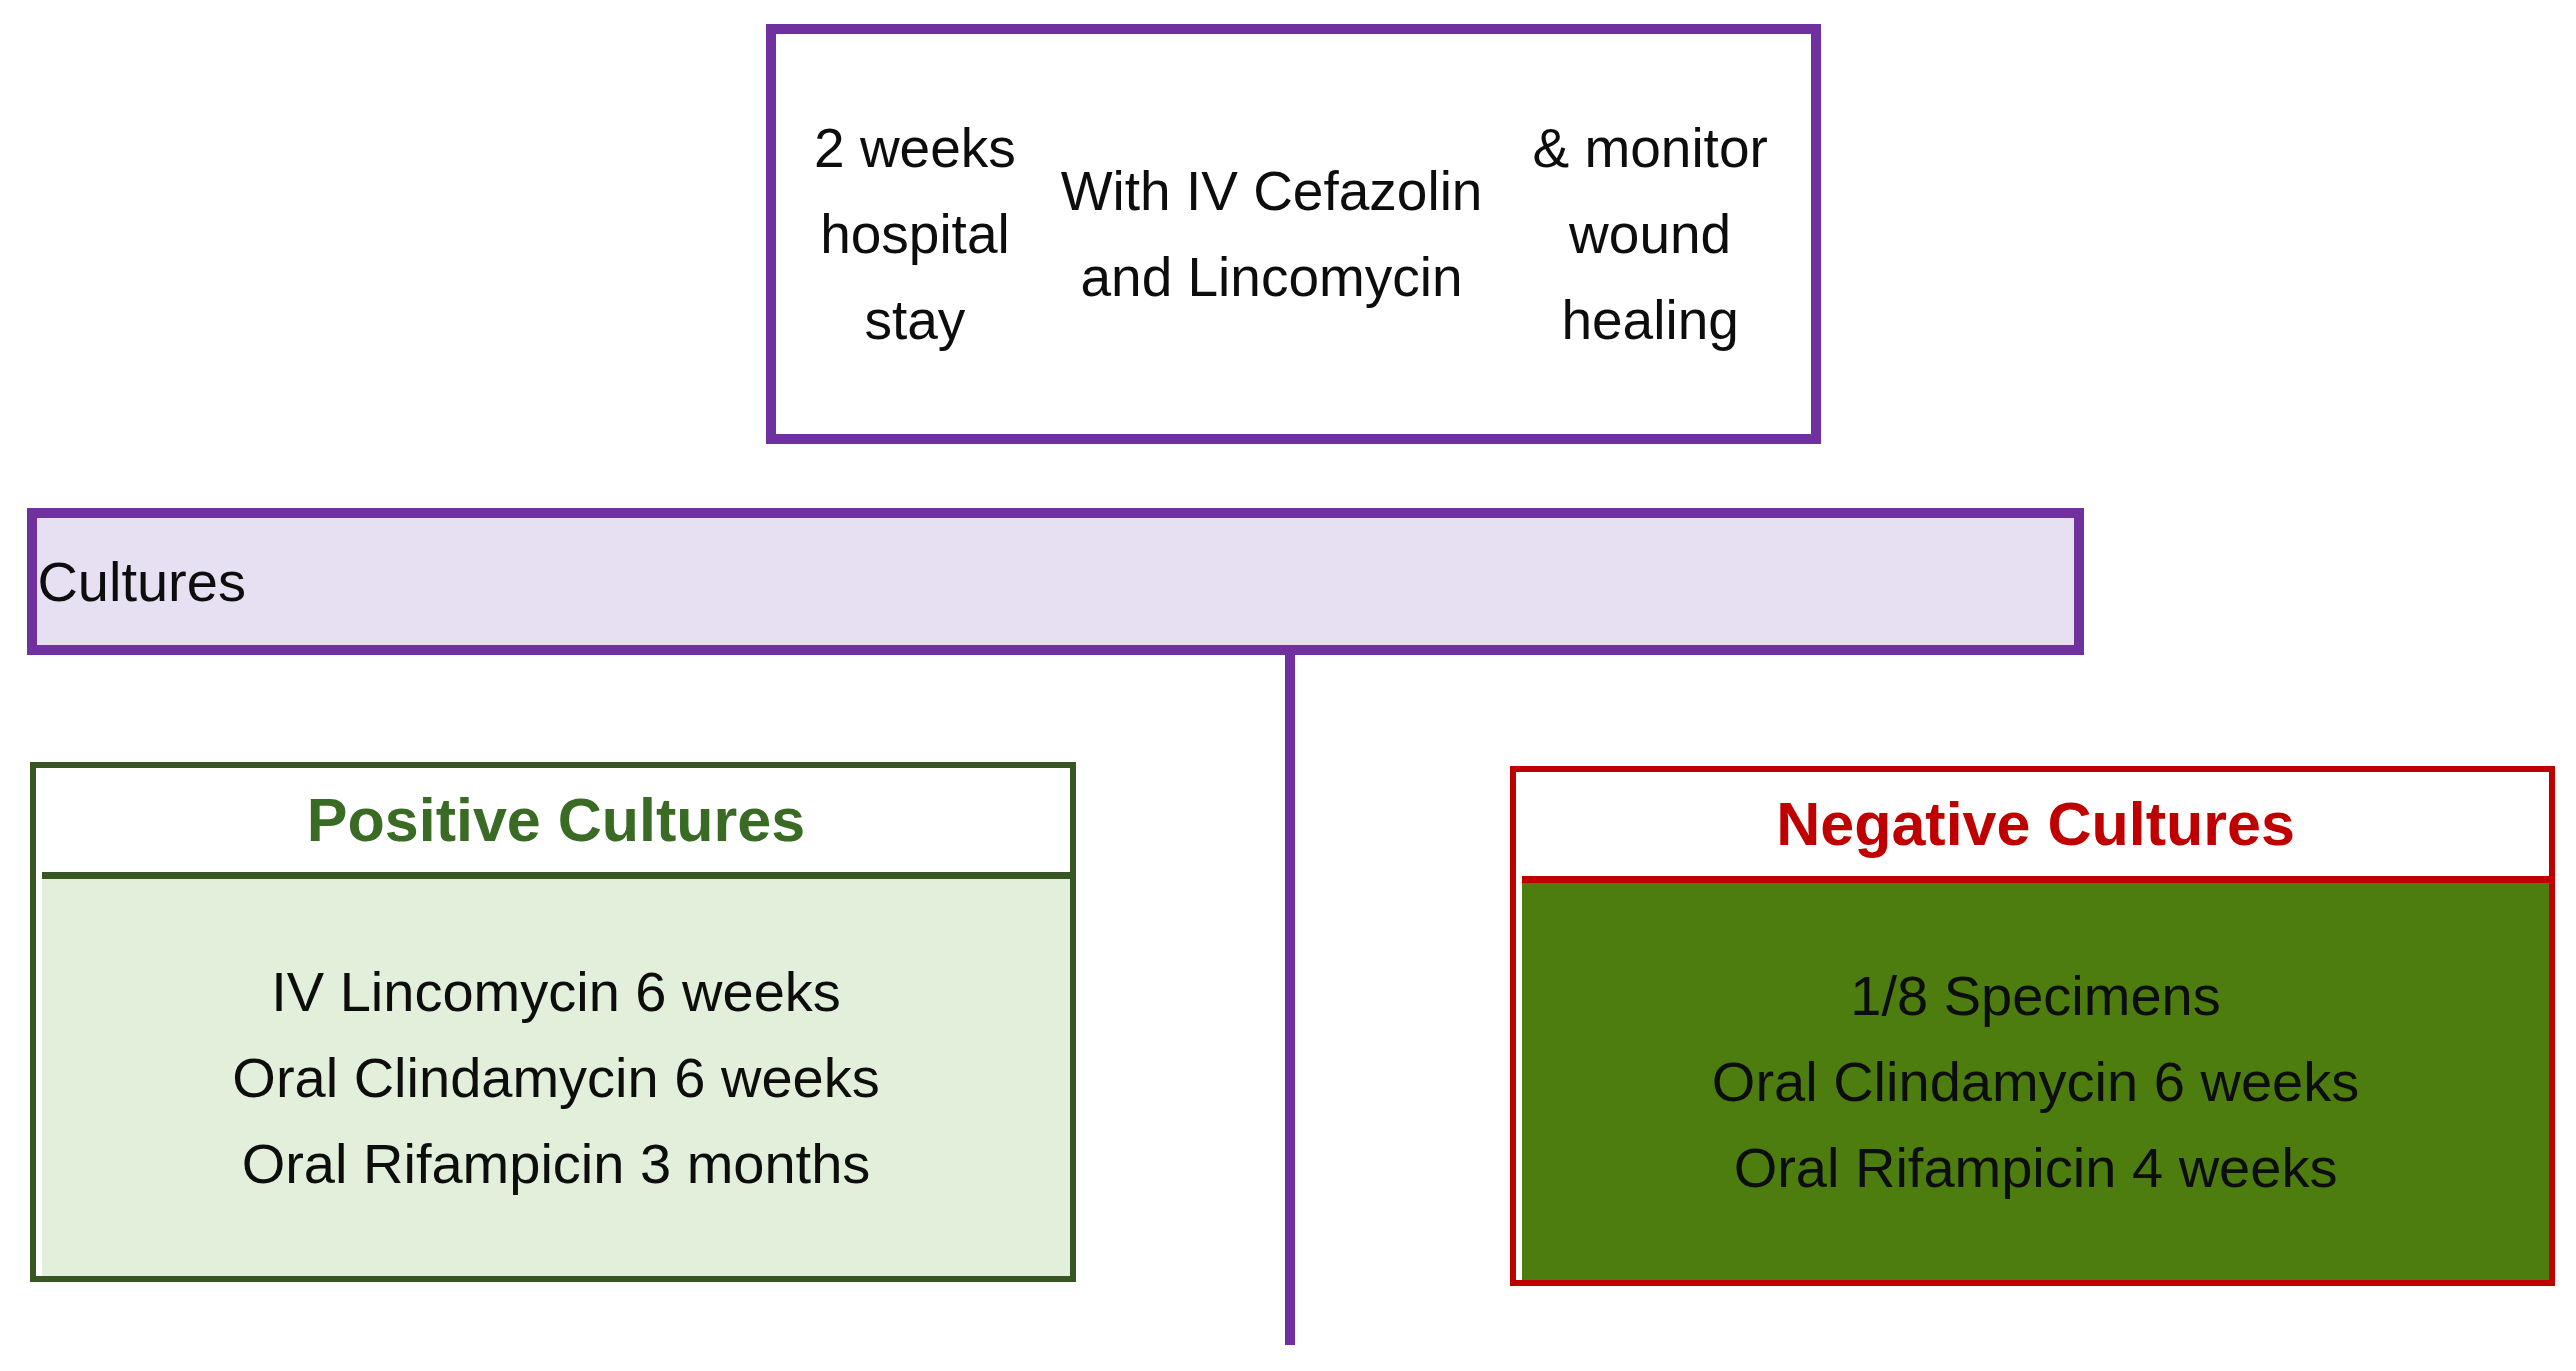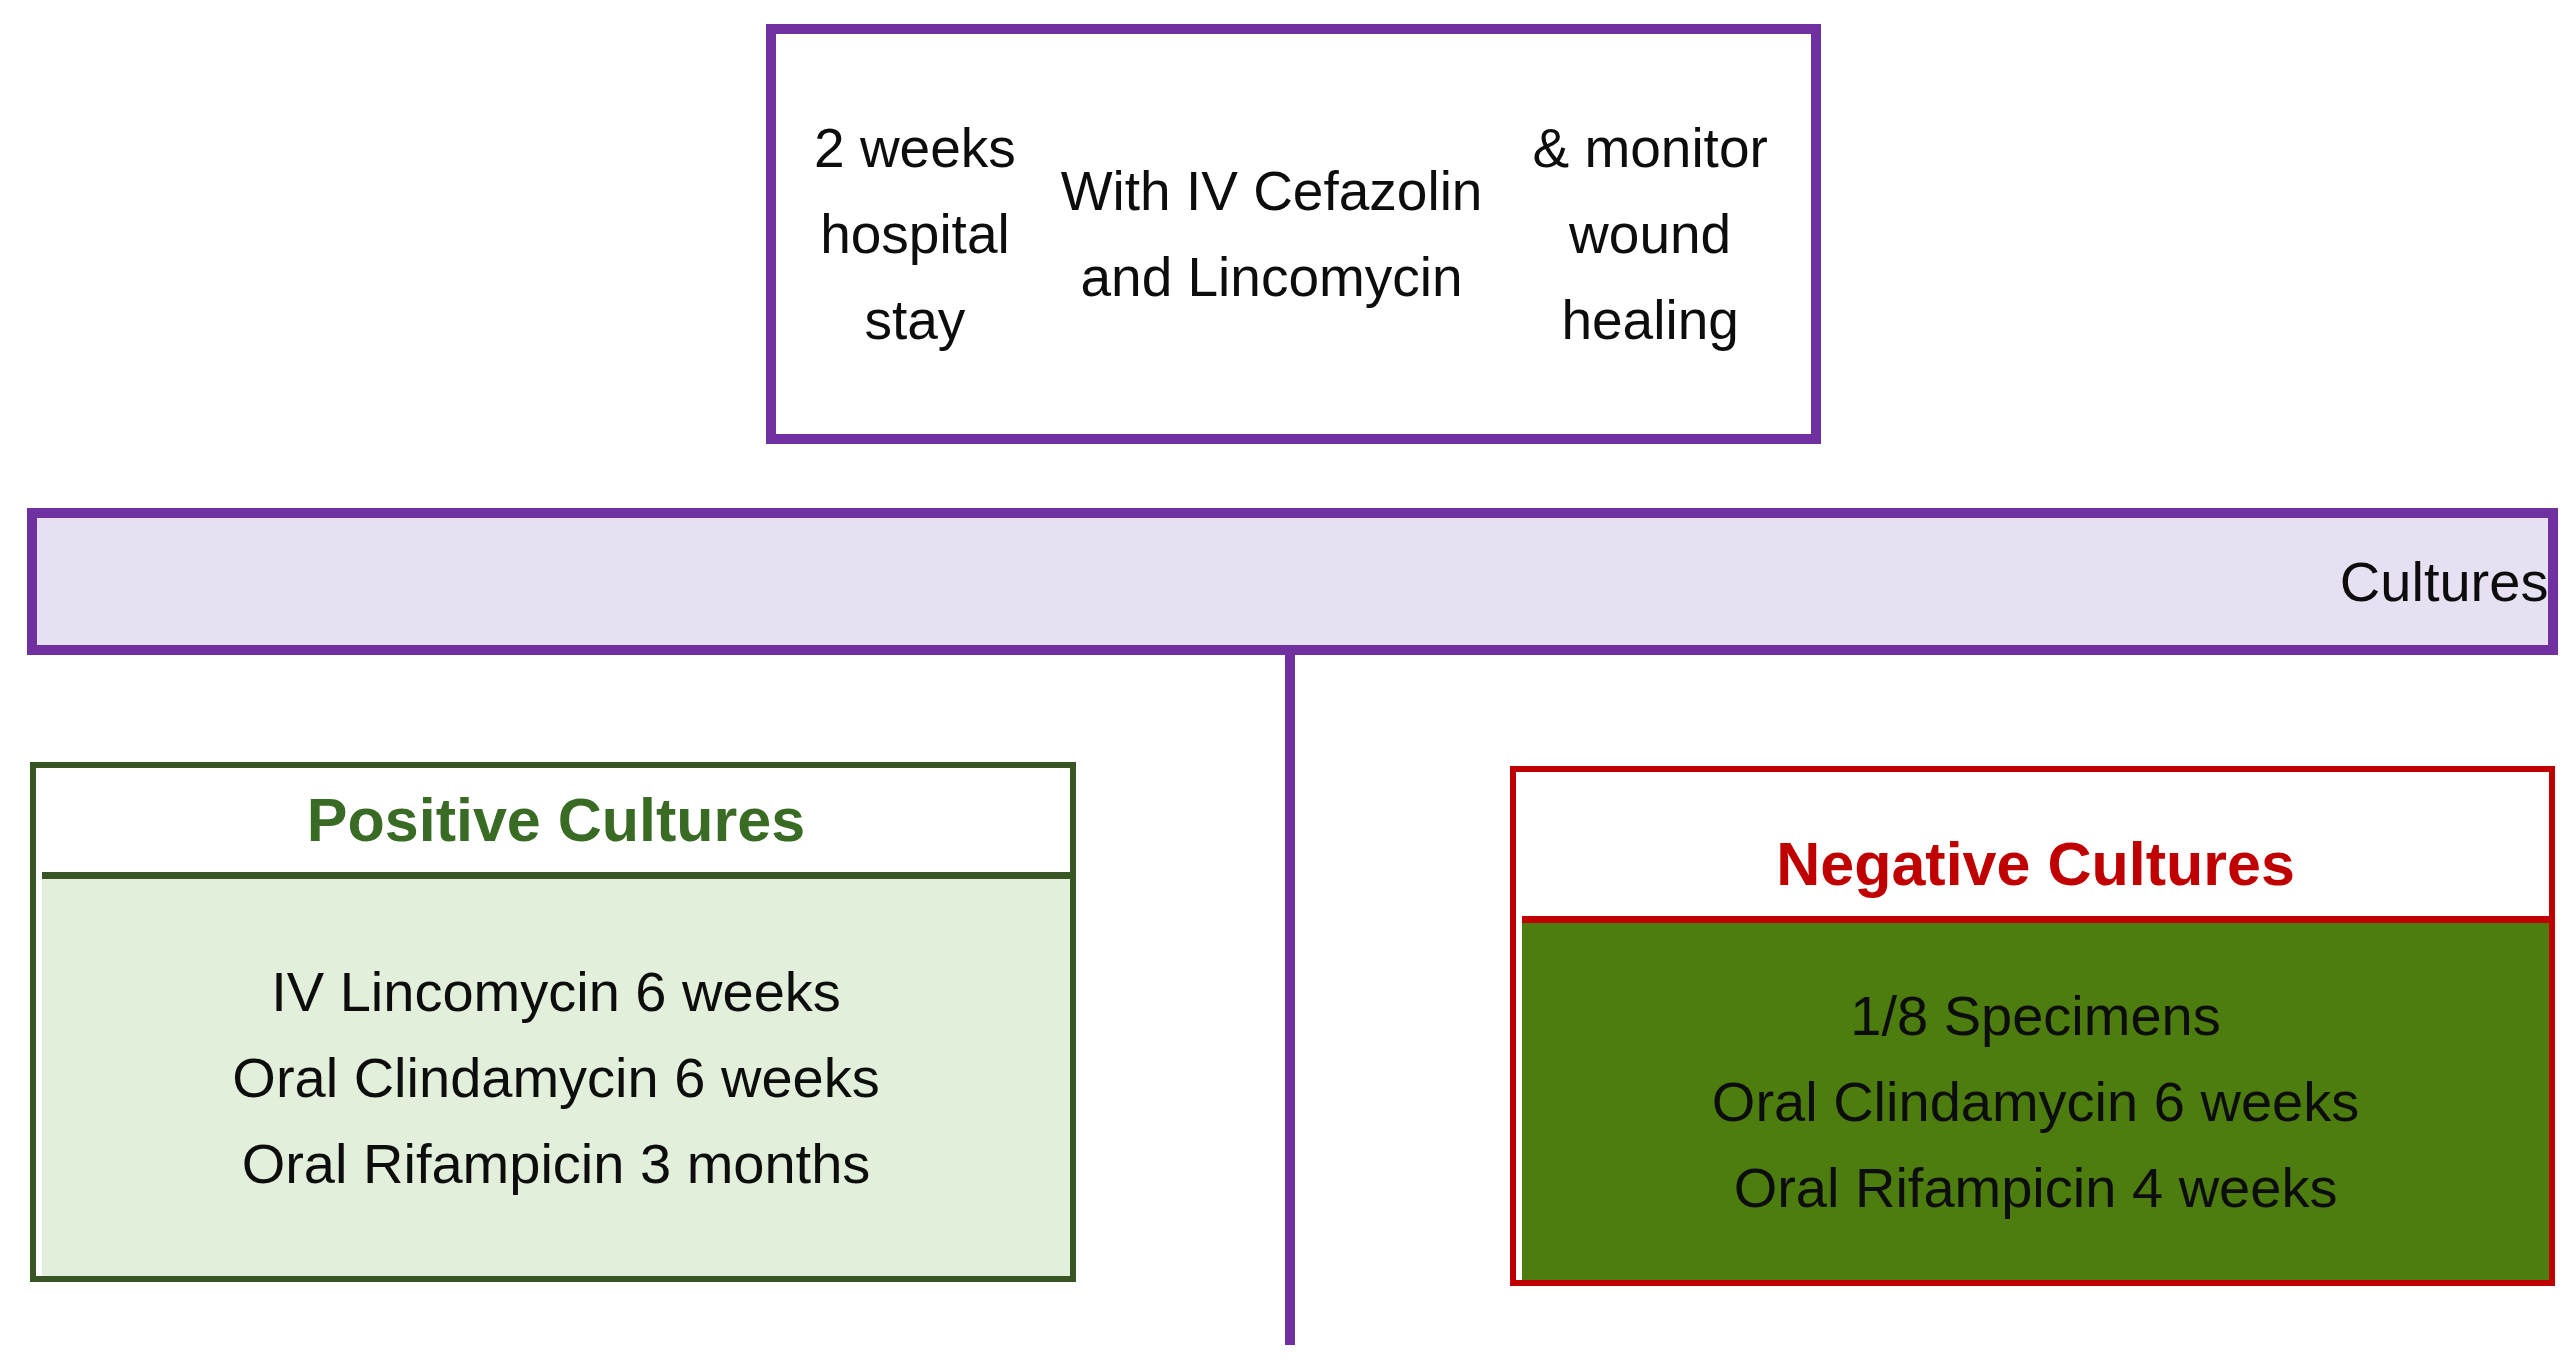--- a/index.html
+++ b/index.html
@@ -34,28 +34,28 @@
     font-size: 55px;
     line-height: 86px;
     color: #0d0d0d;
   }
 
   
   .cultures-bar {
     position: absolute;
     left: 27.4px;
     top: 508px;
-    width: 2531px;
+    width: 2057px;
     height: 147px;
     box-sizing: border-box;
     border: 10.2px solid #7030A0;
     background: #E7DFF2;
     display: flex;
     align-items: center;
-    justify-content: flex-end;
+    justify-content: flex-start;
     font-size: 56px;
     color: #0d0d0d;
   }
 
   
   .connector {
     position: absolute;
     left: 1285px;
     top: 655px;
     width: 10.2px;
@@ -112,21 +112,20 @@
   
   .outcome-box.negative {
     left: 1510px;
     top: 766px;
     width: 1045px;
     border: 6.3px solid #C00000;
   }
   .outcome-box.negative .box-header {
     color: #C00000;
     border-bottom: 7.8px solid #C00000;
-    margin-top: 40px;
   }
   .outcome-box.negative .box-body {
     background: #4d7c0f;
   }
 </style>
 </head>
 <body>
 
 <div class="canvas">
 

